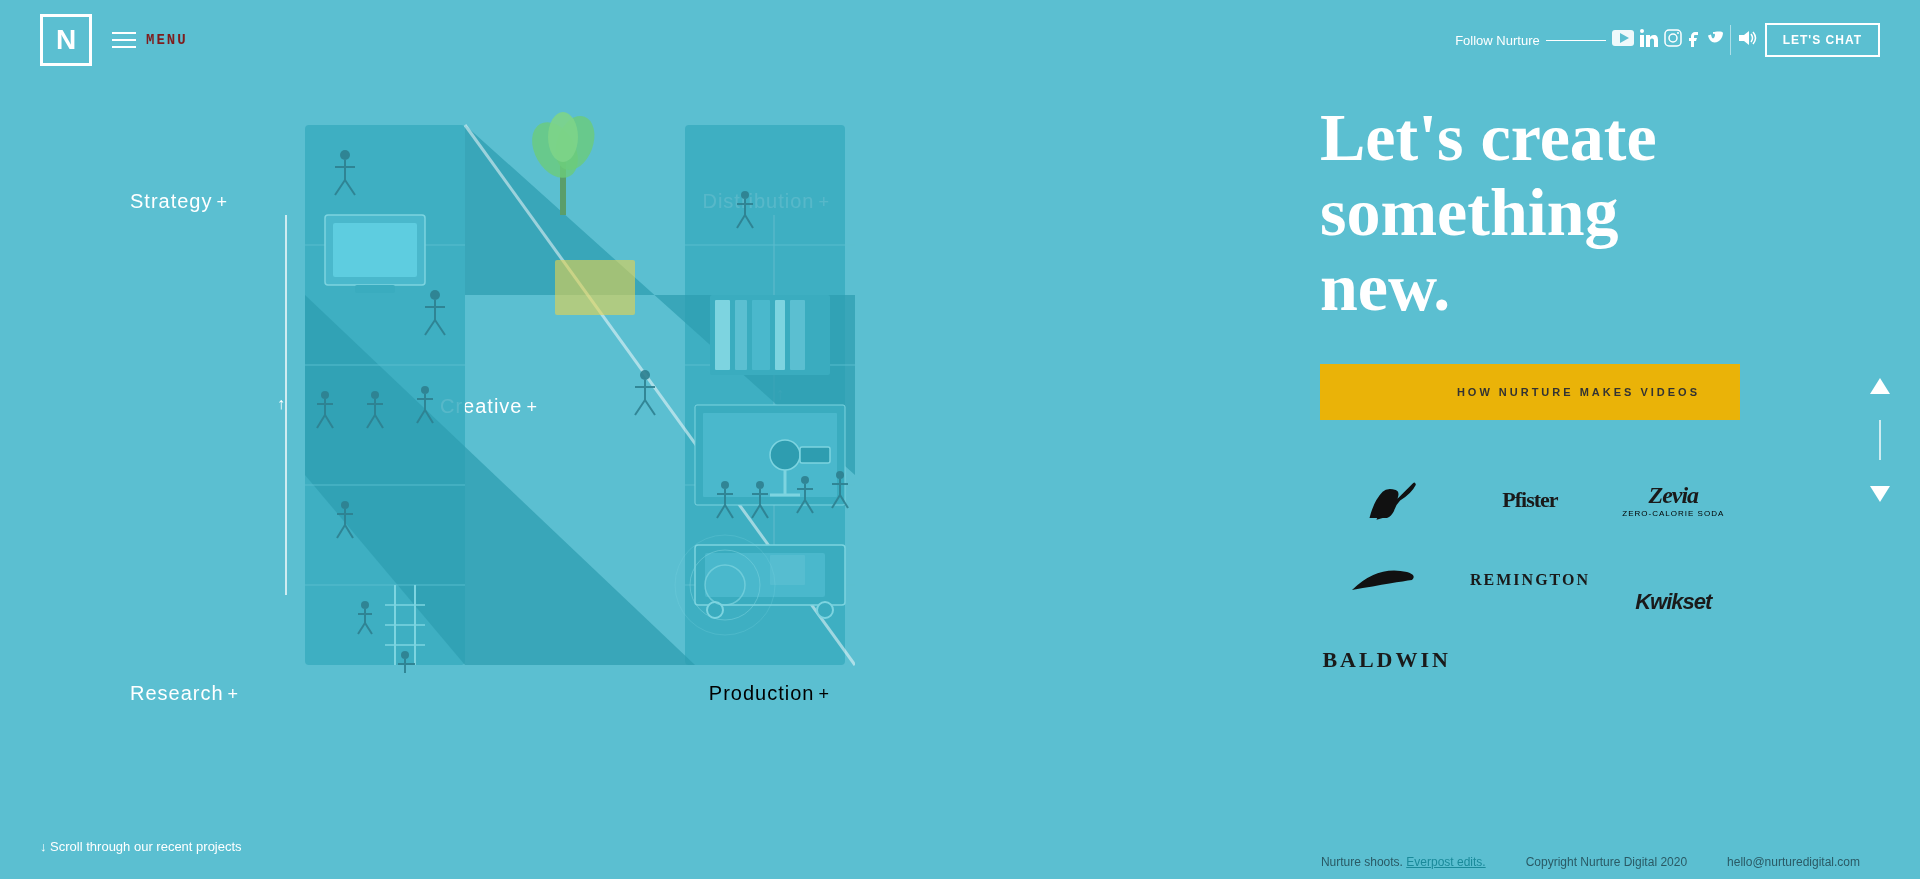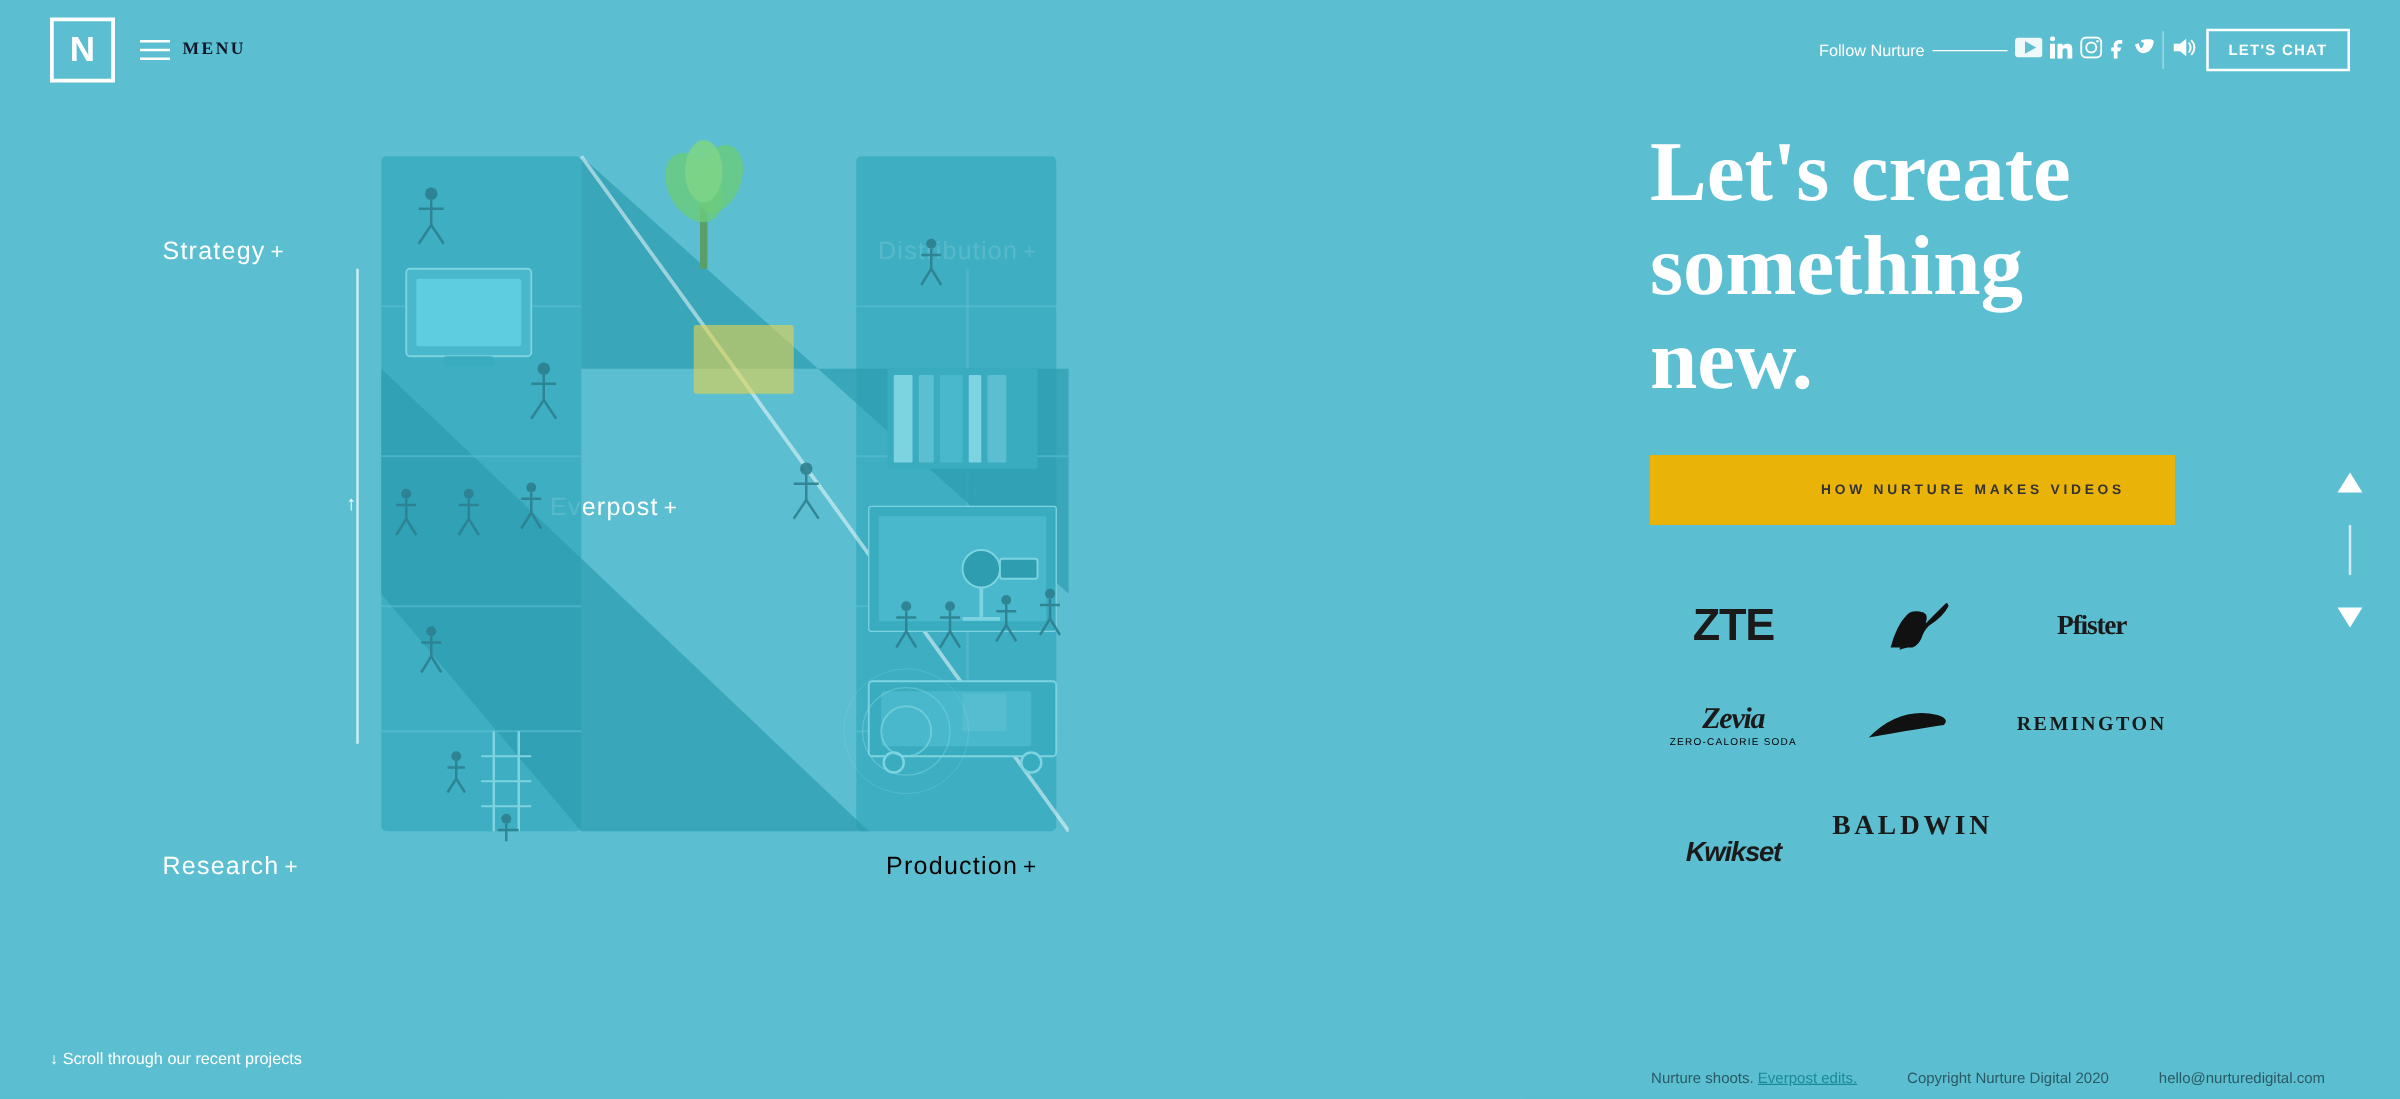--- a/index.html
+++ b/index.html
@@ -63,23 +63,23 @@
     }
 
     .menu-lines span {
       display: block;
       width: 24px;
       height: 2px;
       background: white;
     }
 
     .menu-label {
-      color: #0f172a;
+      color: #7f1d1d;
       font-size: 14px;
-      font-family: Liberation Serif, serif;
+      font-family: Liberation Mono, monospace;
       letter-spacing: 2px;
       font-weight: bold;
     }
 
     .header-right {
       display: flex;
       align-items: center;
       gap: 6px;
     }
 
@@ -460,21 +460,21 @@
 
   <div class="label-strategy">
     <span>Strategy</span><span class="plus-sign">+</span>
   </div>
 
   <div class="label-distribution">
     <span>Distribution</span><span class="plus-sign">+</span>
   </div>
 
   <div class="label-creative">
-    <span>Everpost</span><span class="plus-sign">+</span>
+    <span>Creative</span><span class="plus-sign">+</span>
   </div>
 
   <div class="label-research">
     <span>Research</span><span class="plus-sign">+</span>
   </div>
 
   <div class="label-production">
     <span>Production</span><span class="plus-sign">+</span>
   </div>
 
@@ -650,23 +650,20 @@
   <h1 class="hero-heading">
     <span>Let's create</span><br>
     <span>something</span><br>
     <span>new.</span>
   </h1>
 
   <button class="cta-button">HOW NURTURE MAKES VIDEOS</button>
 
   <div class="brands-grid">
 
-    <div class="brand-logo">
-      <span class="brand-text zte">ZTE</span>
-    </div>
     <div class="brand-logo">
 
       <svg width="70" height="55" viewBox="0 0 80 60" fill="#111">
         <path d="M20 50 Q25 30 35 20 Q40 15 50 18 Q55 20 52 28 Q65 15 70 10 Q72 8 73 12 Q68 22 55 30 Q50 35 48 42 Q45 48 40 50 Z"></path>
         <path d="M35 50 Q30 45 28 52 Z"></path>
       </svg>
     </div>
     <div class="brand-logo">
       <span class="brand-text pfister">Pfister</span>
     </div>

